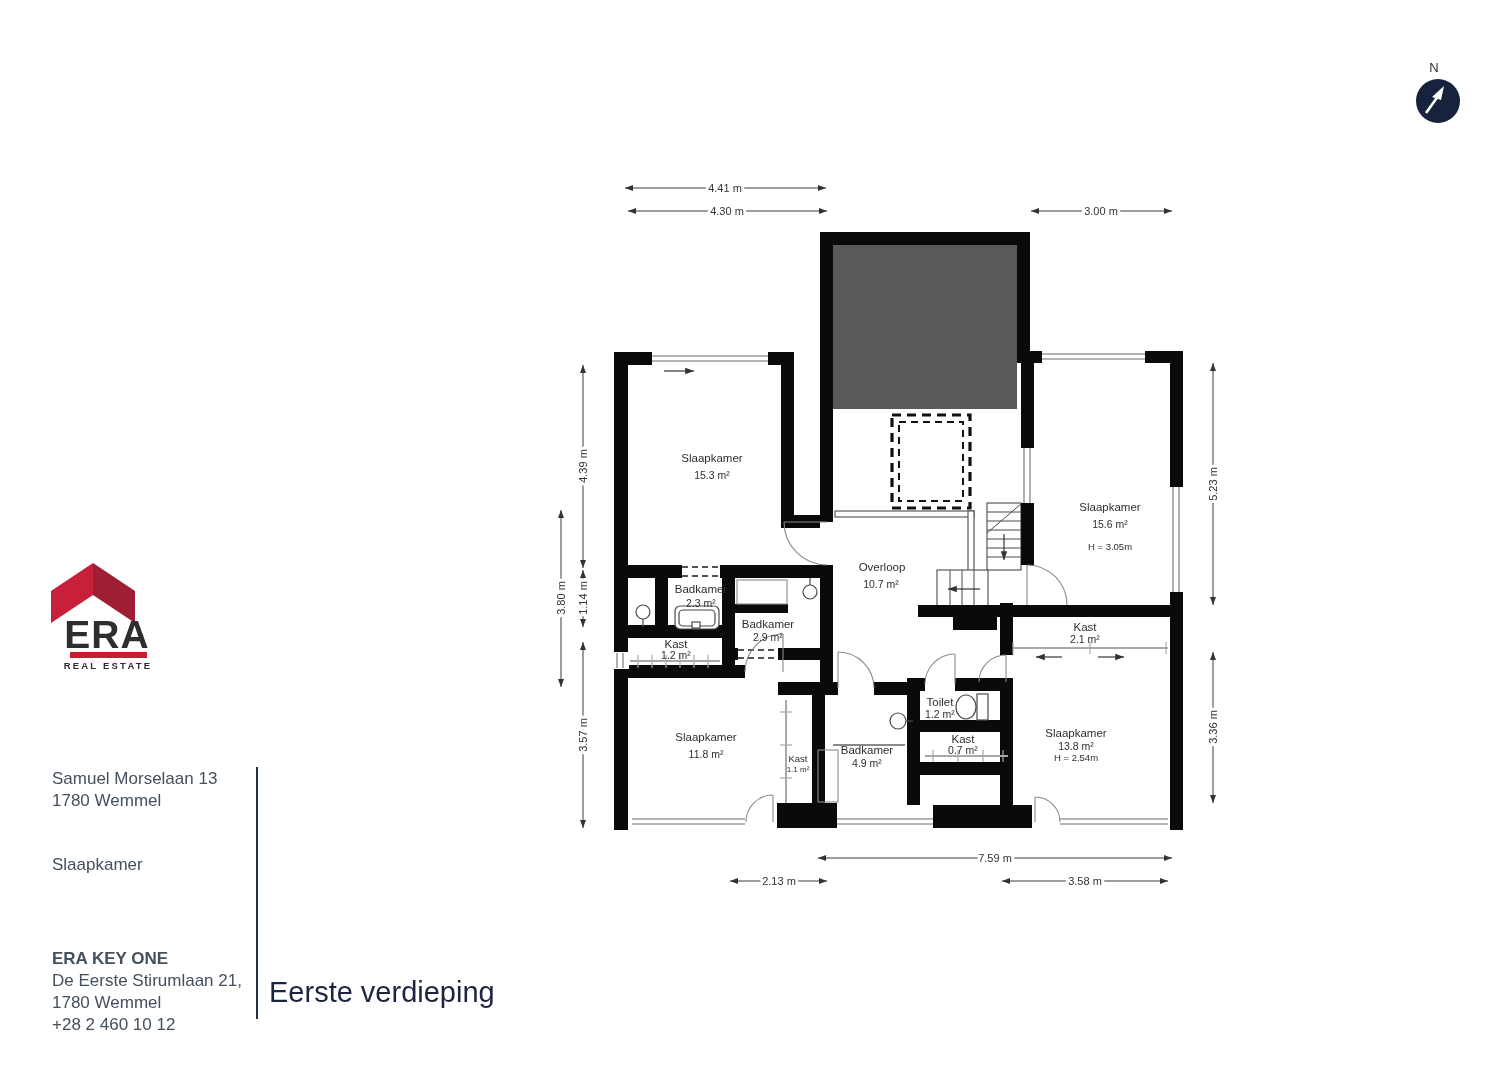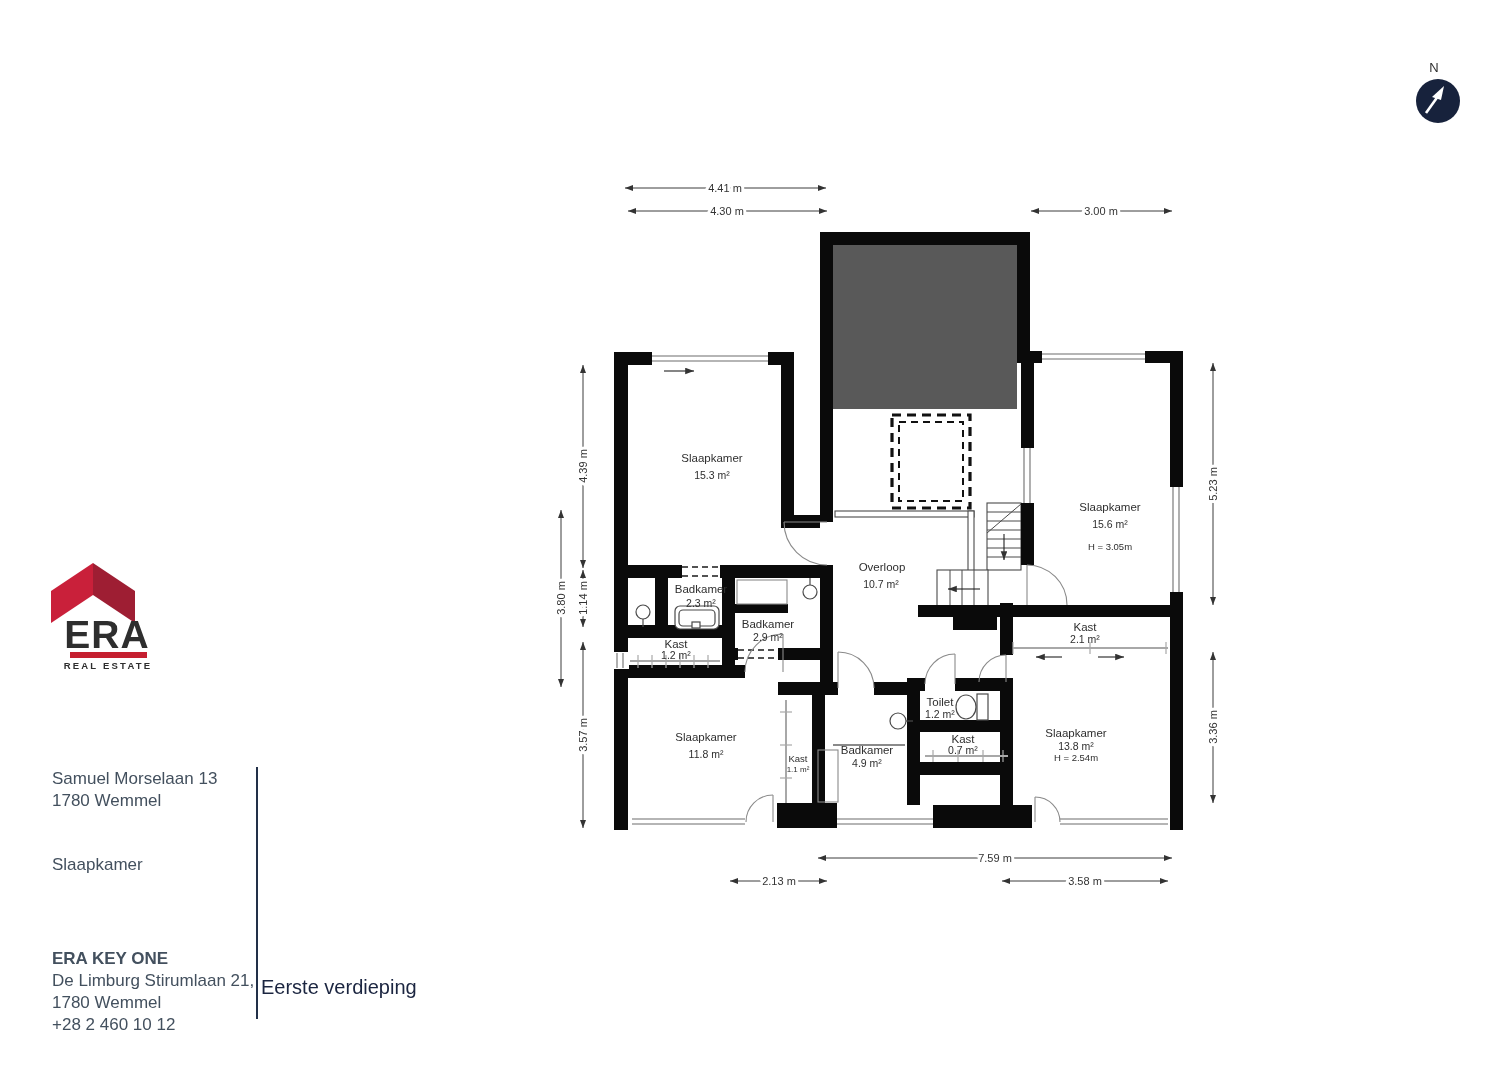--- a/index.html
+++ b/index.html
@@ -22,21 +22,21 @@
   .rn{font-size:11.5px;text-anchor:middle;}
   .ra{font-size:10.5px;text-anchor:middle;}
   .rh{font-size:9.5px;text-anchor:middle;}
   .rns{font-size:9.5px;text-anchor:middle;}
   .ras{font-size:8px;text-anchor:middle;}
   .arrowline{stroke:#222;stroke-width:1.1;fill:none;}
   
   .info{position:absolute;left:52px;color:#43505e;font-size:17px;line-height:22px;}
   .info .b{font-weight:bold;}
   #divider{position:absolute;left:256px;top:767px;width:2px;height:252px;background:#223048;}
-  #floor-title{position:absolute;left:261px;top:976px;color:#1b2540;font-size:20px;}
+  #floor-title{position:absolute;left:269px;top:976px;color:#1b2540;font-size:29px;}
 </style>
 </head>
 <body>
 
 <div id="page">
 
 <svg width="1509" height="1067" viewBox="0 0 1509 1067">
   <defs>
     <marker id="arr" orient="auto-start-reverse" markerWidth="10" markerHeight="8" refX="8" refY="3">
       <path d="M0,0 L8,3 L0,6 Z" fill="#333"></path>
@@ -324,21 +324,21 @@
 
   <div class="info" style="top:768px">
     <div>Samuel Morselaan 13</div>
     <div>1780 Wemmel</div>
   </div>
 
   <div class="info" style="top:854px">Slaapkamer</div>
 
   <div class="info" style="top:948px">
     <div class="b">ERA KEY ONE</div>
-    <div>De Limburg Stirumlaan 21,</div>
+    <div>De Eerste Stirumlaan 21,</div>
     <div>1780 Wemmel</div>
     <div>+28 2 460 10 12</div>
   </div>
 
   <div id="divider"></div>
 
   <div id="floor-title">Eerste verdieping</div>
 
 </div>
 

